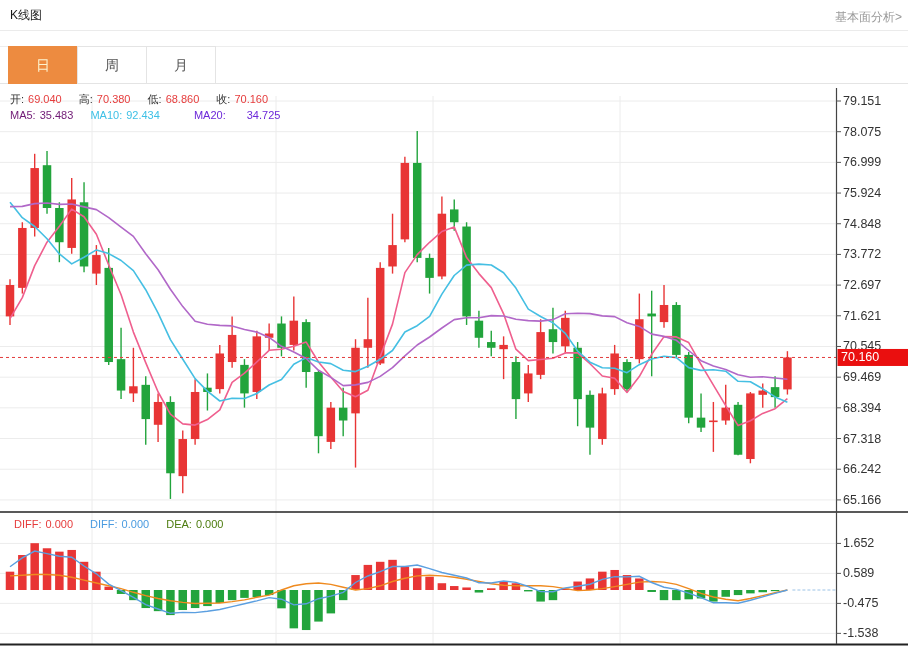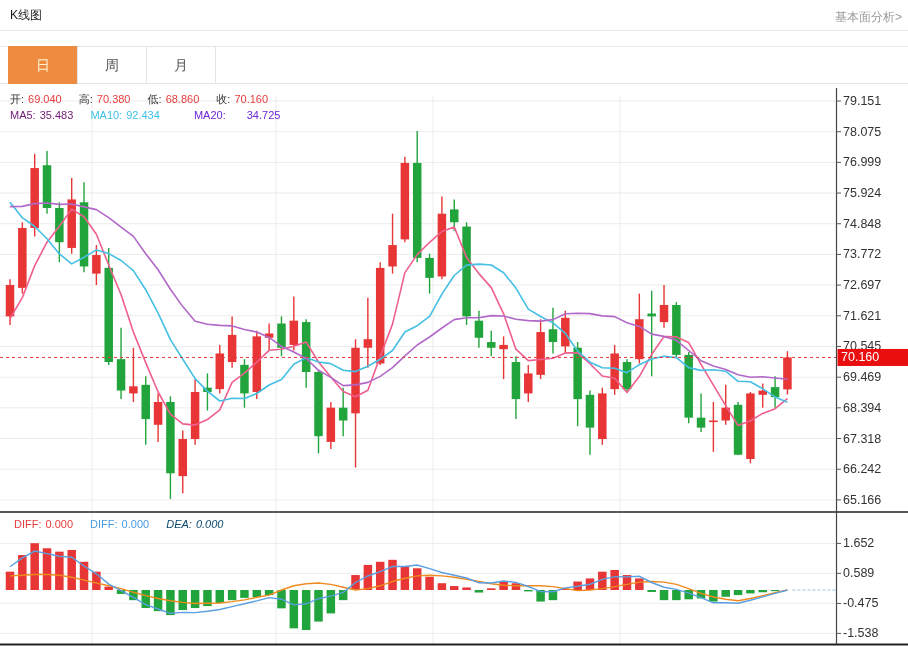--- a/index.html
+++ b/index.html
@@ -23,21 +23,21 @@
 
   .txtrow { position:absolute; z-index:2; font-size:11px; white-space:nowrap; pointer-events:none; }
   .txtrow span { margin-right:4px; }
   .gap { margin-right:14px !important; }
   .c-dark   { color:#333; }
   .c-red    { color:#e63c3c; }
   .c-pink   { color:#701a75; }
   .c-cyan   { color:#3ec0e6;text-align:right; }
   .c-purple { color:#6d28d9;padding-left:17px; }
   .c-blue   { color:#4a9be0; }
-  .c-orange { color:#0c4a6e;font-style:italic; }
+  .c-orange { color:#4d7c0f; }
 </style>
 </head>
 <body>
 
 <div id="app">
 
   <div class="hdr-title">K线图</div>
   <div class="hdr-link">基本面分析&gt;</div>
   <div class="hdr-rule"></div>
 

